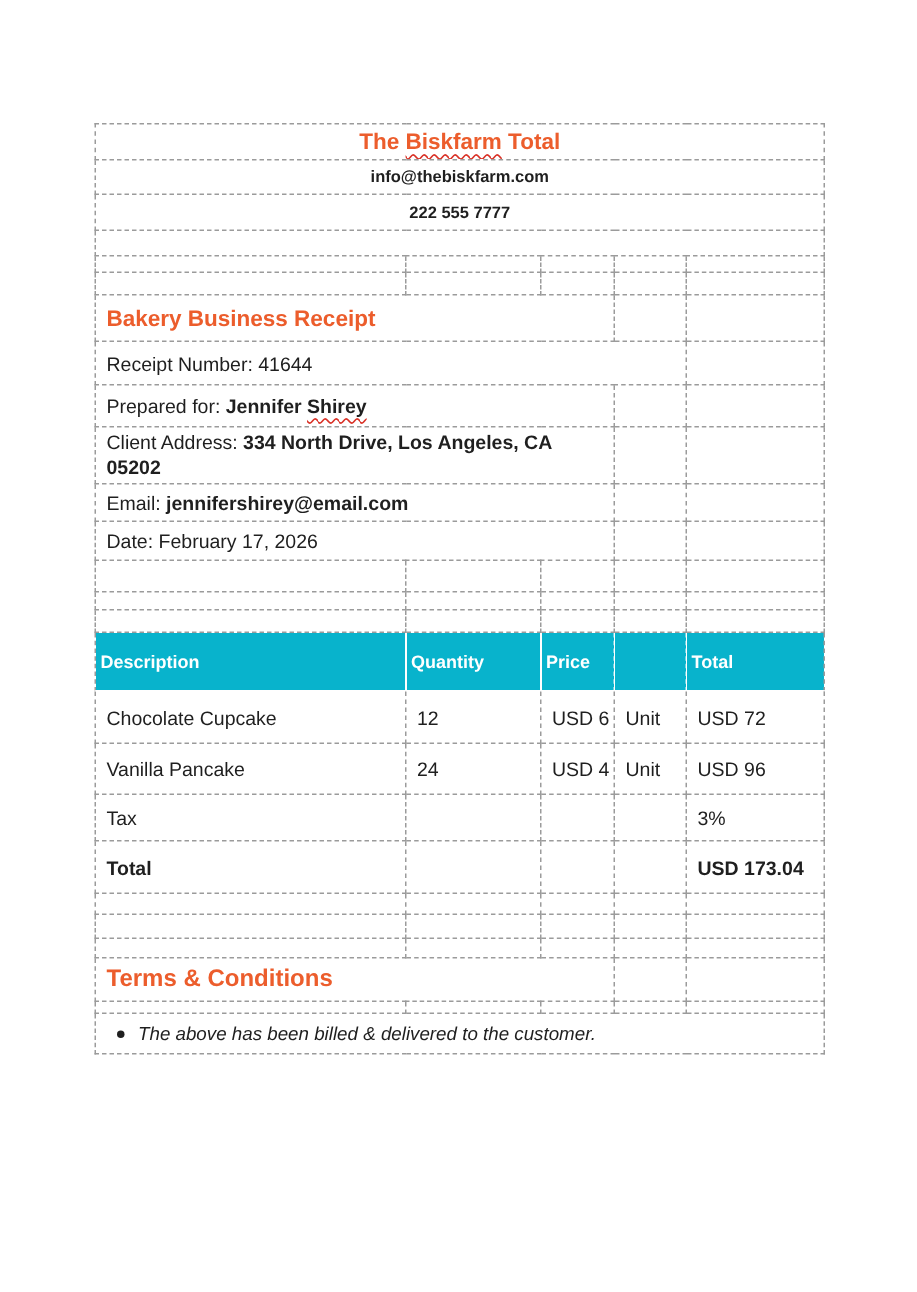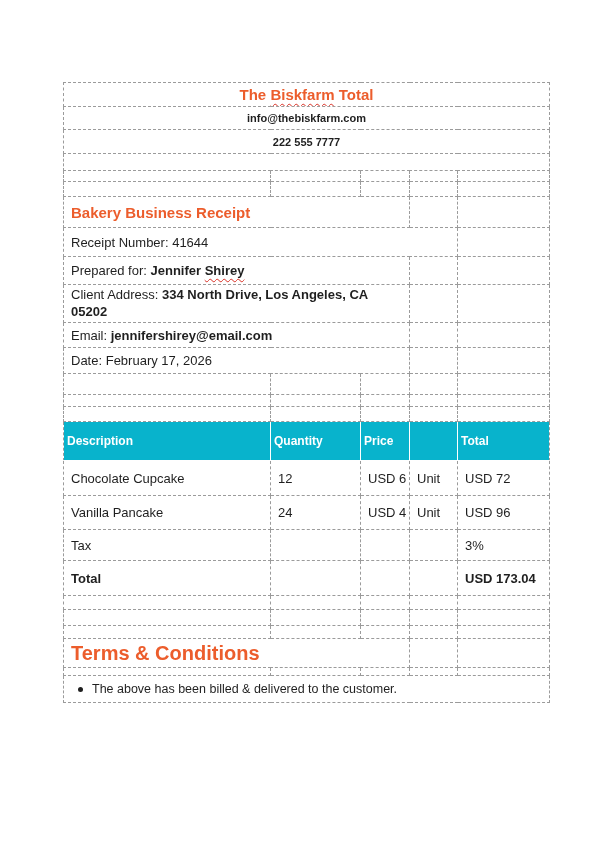--- a/index.html
+++ b/index.html
@@ -28,41 +28,41 @@
     padding: 0 2px 0 7px;
     overflow: hidden;
     white-space: normal;
   }
   td.center { text-align: center; padding: 0; }
   .shop-title { font-size: 15px; font-weight: bold; color: var(--accent-orange); }
   .contact    { font-size: 11px; font-weight: bold; }
   .section-title td.st, td.st {
     font-size: 15px; font-weight: bold; color: var(--accent-orange);
   }
-  td.terms-st { font-size: 20px; font-weight: bold; color: var(--accent-orange); }
+  td.terms-st { font-size: 16px; font-weight: bold; color: var(--accent-orange); }
   .b { font-weight: bold; }
   .sq {
     text-decoration-line: underline;
     text-decoration-style: wavy;
     text-decoration-color: var(--squiggle-red);
     text-decoration-thickness: 1px;
     text-underline-offset: 3px;
   }
   .addr { line-height: 17px; padding-top: 1px; padding-bottom: 2px; }
   tr.thead td {
     background: var(--header-cyan);
     border-color: rgba(255,255,255,0.85);
     color: #ffffff; font-weight: bold; font-size: 12px;
     padding-left: 3px;
   }
   tr.thead td:first-child { border-left-color: var(--grid-line); }
   tr.thead td:last-child  { border-right-color: var(--grid-line); }
   tr.items td { font-size: 13px; }
   tr.total-row td { font-size: 13px; font-weight: bold; }
-  .bullet-line { display: flex; align-items: center; gap: 9px; padding-left: 7px; }
+  .bullet-line { display: flex; align-items: center; gap: 9px; padding-left: 7px; font-style: italic; }
   .dot { width: 5px; height: 5px; border-radius: 50%; background: var(--text-color); flex: 0 0 auto; }
   .bullet-text { font-size: 12.5px; }
 </style>
 </head>
 <body>
 
 <table class="doc">
   <colgroup>
     <col style="width:207px">
       <col style="width:90px">

